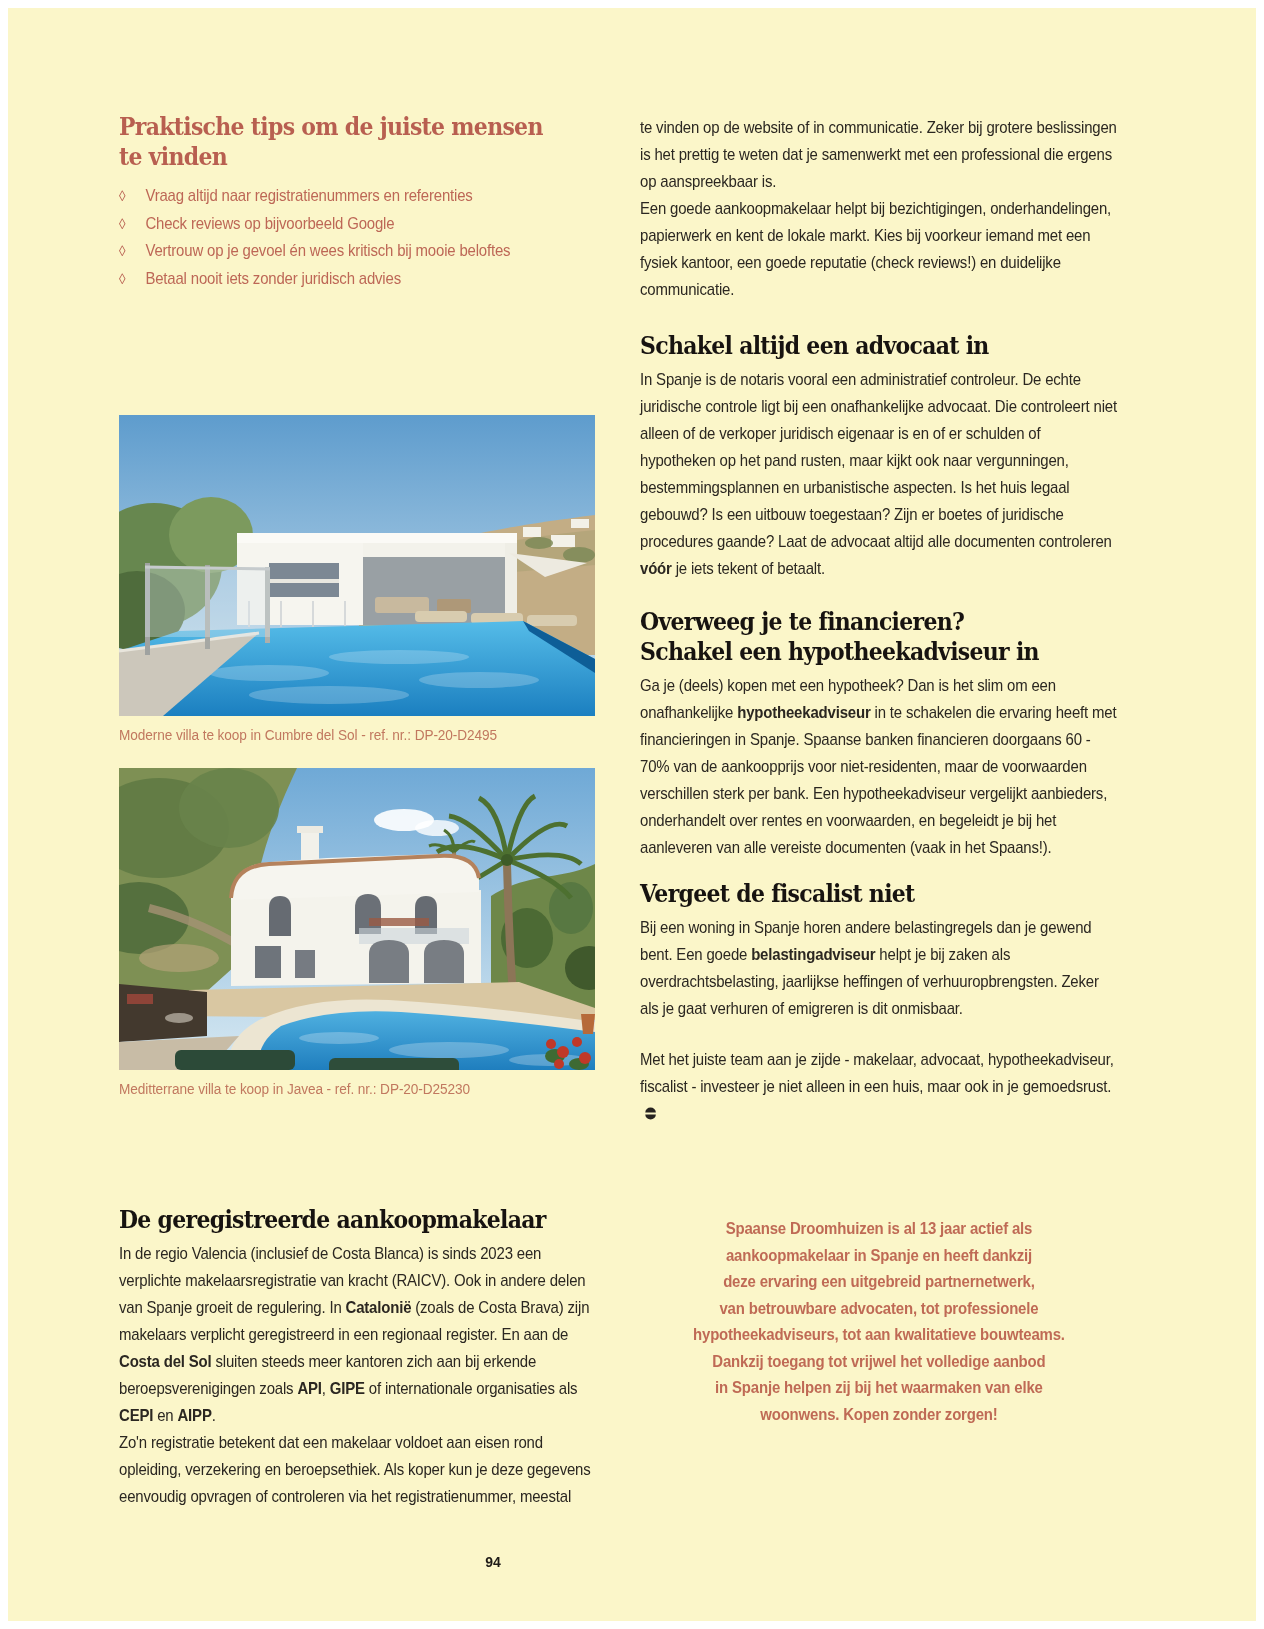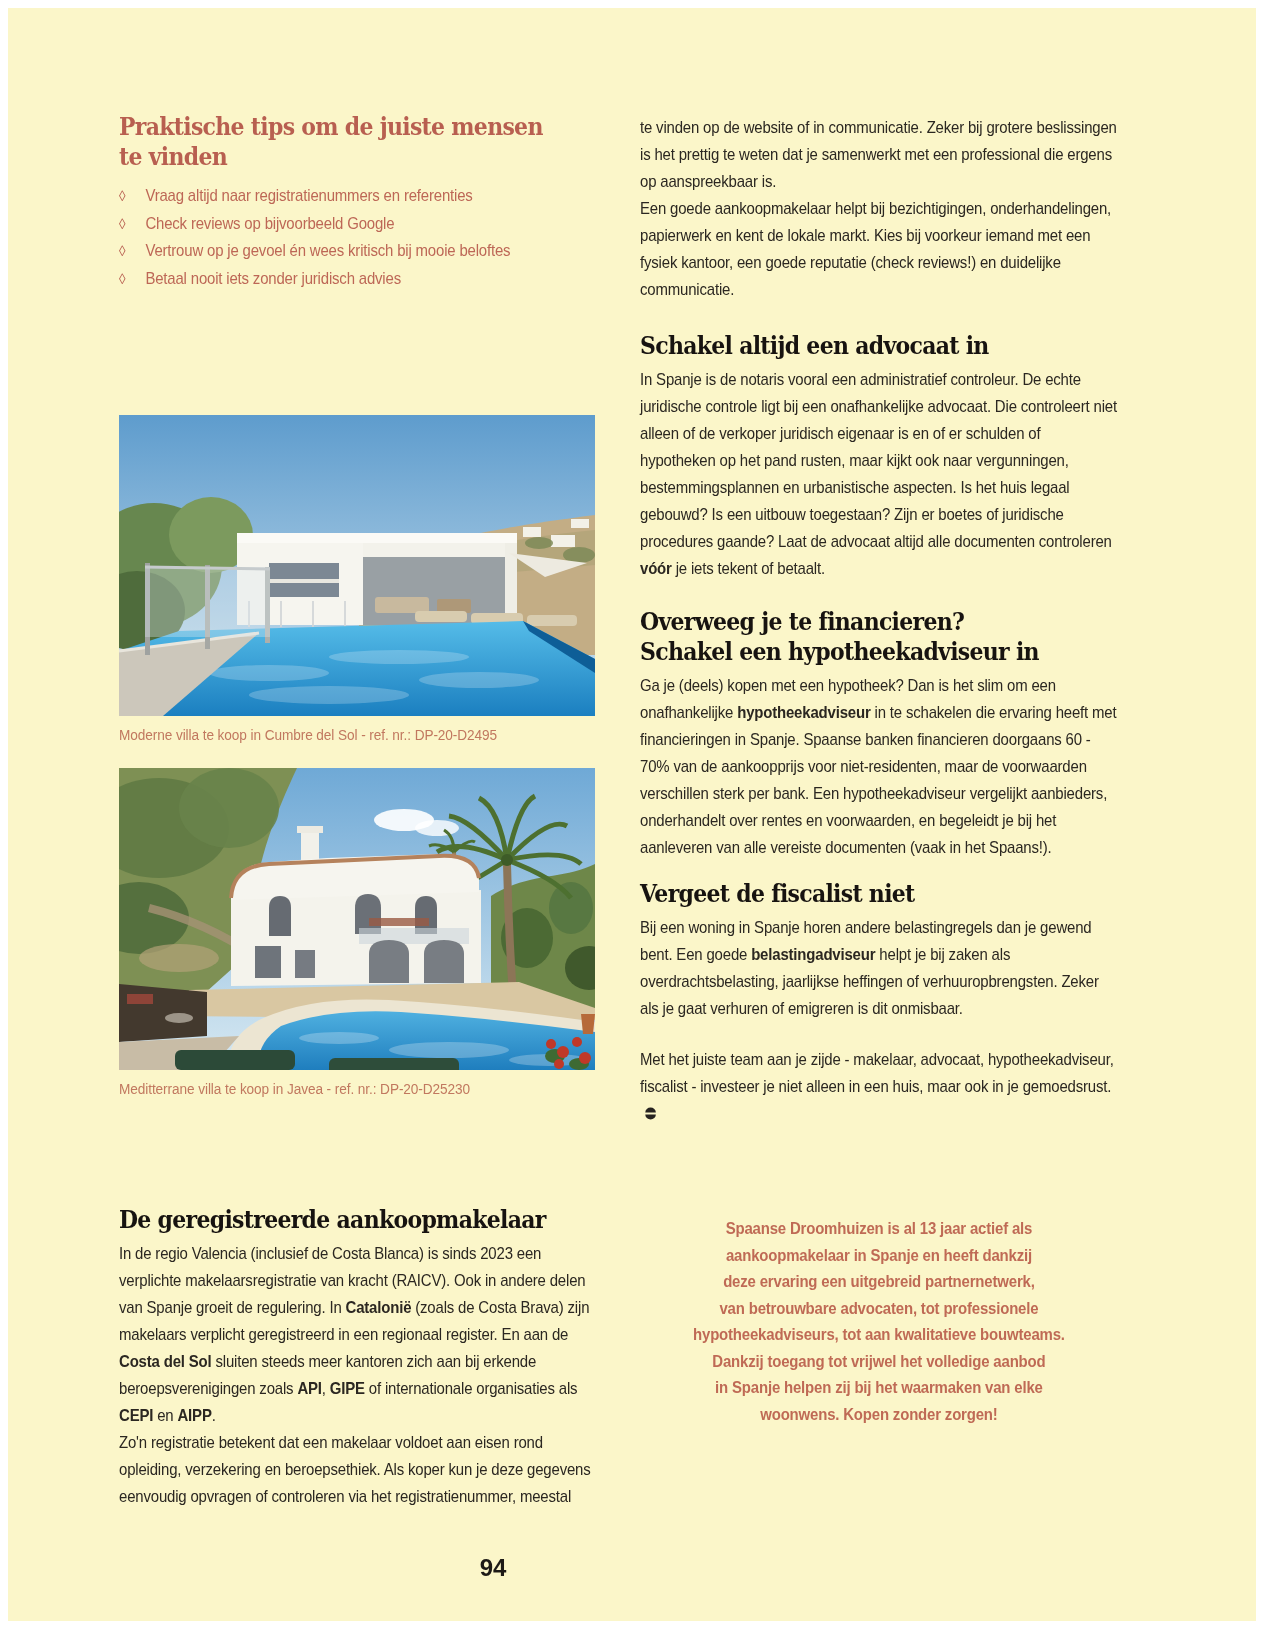--- a/index.html
+++ b/index.html
@@ -18,21 +18,21 @@
   .body-txt{font-size:17px;line-height:27px;letter-spacing:-0.2px;color:#2B2721;margin:0;}
   .body-txt + .body-txt{margin-top:0;}
   .sec p{margin:5px 0 0 0;}
   .tips-list{list-style:none;margin:10px 0 0 0;padding:0;}
   .tips-list li{display:flex;align-items:baseline;font-size:17px;line-height:27.5px;letter-spacing:-0.2px;color:#BD6756;}
   .tips-list .diamond{width:30px;flex:0 0 30px;font-size:15px;color:#B85F50;}
   .caption{font-size:15.5px;line-height:20px;color:#C1785F;letter-spacing:-0.1px;margin:9px 0 0 0;}
   figure{margin:0;}
   .photo{display:block;background:#9cc;}
   .promo{font-size:17px;line-height:26.5px;font-weight:700;color:#BF6A55;text-align:center;letter-spacing:-0.2px;}
-  .page-number{font-size:24px;font-weight:700;color:#1d1a16;text-align:center;width:70px;}
+  .page-number{font-size:14px;font-weight:700;color:#1d1a16;text-align:center;width:70px;}
   strong{font-weight:700;}
   .endmark{display:inline-block;vertical-align:-1px;margin-left:5px;}
 </style>
 </head>
 <body>
 
 <div class="page">
   <div class="frame"></div>
 
   <div class="abs cx" style="left:119px;top:112px;">

